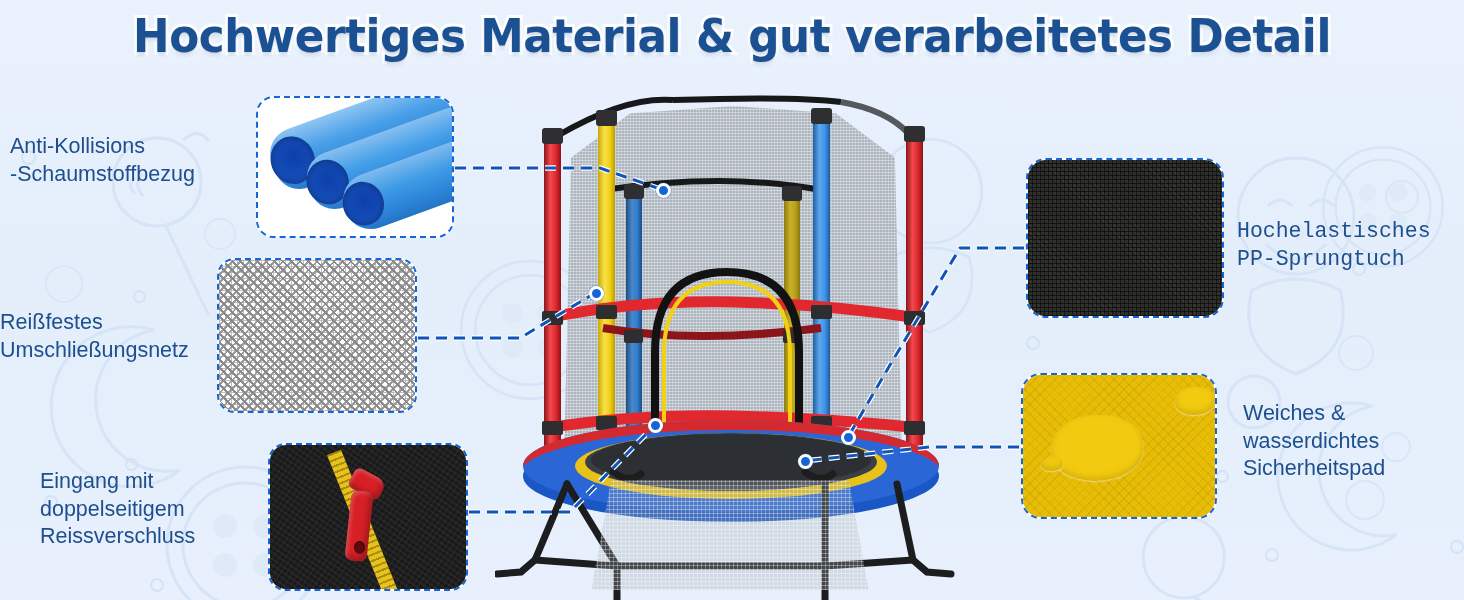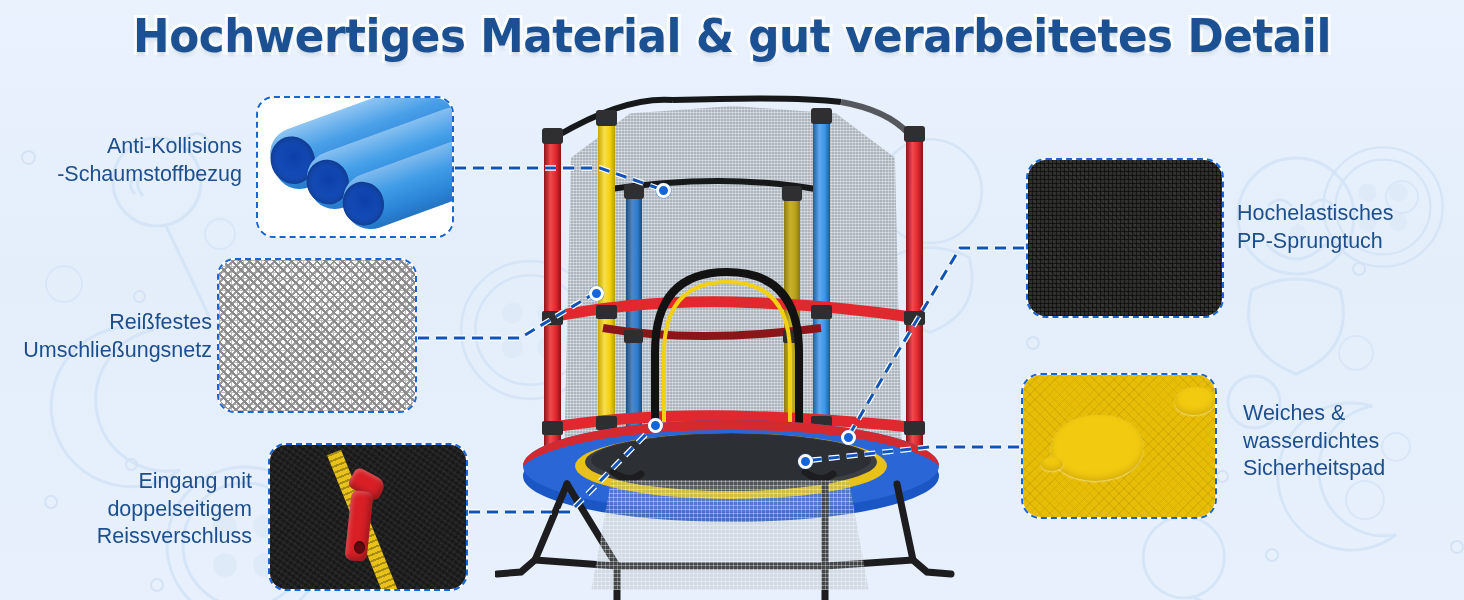--- a/index.html
+++ b/index.html
@@ -28,21 +28,21 @@
     transform:scaleX(0.93);
     -webkit-text-stroke:6px #ffffff;
     paint-order:stroke fill;
     text-shadow:0 3px 3px rgba(120,150,190,.35);
     white-space:nowrap;
   }
 
   
   .label{position:absolute;color:#1d4f8f;font-size:21.5px;line-height:1.28;
          font-family:"Liberation Sans",sans-serif;white-space:pre-line;}
-  .lab-r{text-align:right;}
+  .lab-r{text-align:left;}
   .lab-l{text-align:left;}
 
   
   .swatch{position:absolute;border:2.5px dashed #1565d8;border-radius:18px;
           box-sizing:border-box;overflow:hidden;background:#fff;}
 
   
   .foam-bg{position:absolute;inset:0;background:#ffffff;}
   .tube{position:absolute;border-radius:26px/24px;}
   .tube .body{position:absolute;inset:0;border-radius:26px/24px;}
@@ -365,20 +365,20 @@
   <div class="label lab-r" style="left:10px;top:133px;width:232px;">Anti-Kollisions
 -Schaumstoffbezug</div>
 
   <div class="label lab-r" style="left:40px;top:468px;width:212px;">Eingang mit
 doppelseitigem
 Reissverschluss</div>
 
   <div class="label lab-r" style="left:0px;top:309px;width:212px;">Reißfestes
 Umschließungsnetz</div>
 
-  <div class="label lab-l" style="left:1237px;top:200px;width:226px;">Hochelastisches
+  <div class="label lab-l" style="left:1237px;top:218px;width:226px;font-family:Liberation Mono, monospace;">Hochelastisches
 PP-Sprungtuch</div>
 
   <div class="label lab-l" style="left:1243px;top:400px;width:226px;">Weiches &amp;
 wasserdichtes
 Sicherheitspad</div>
 
 </div>
 
 </body></html>

